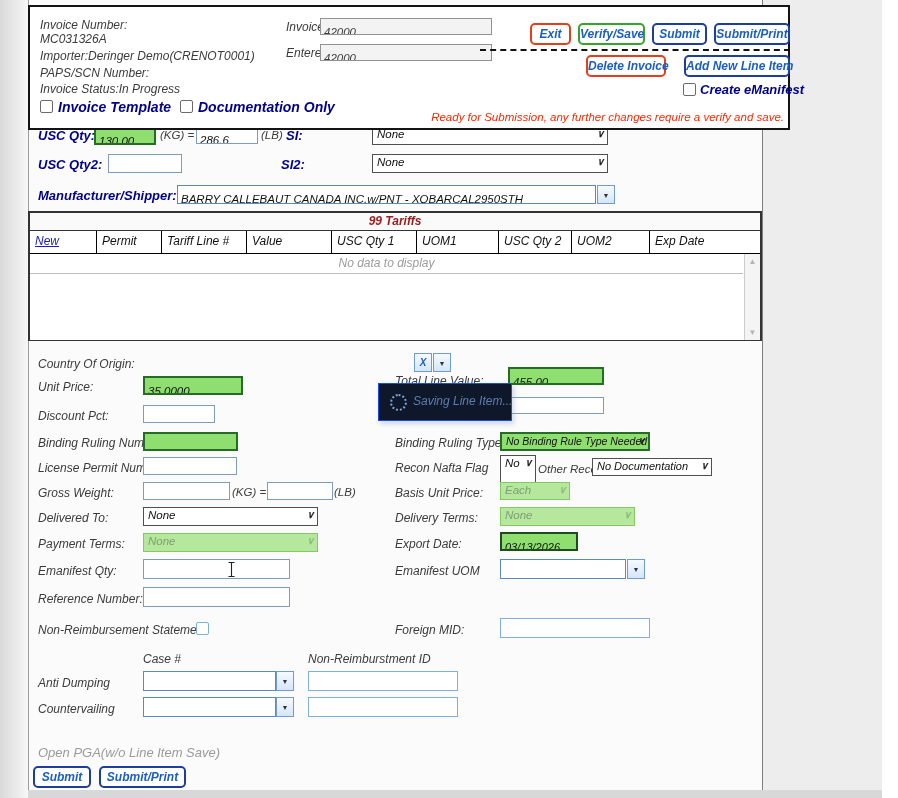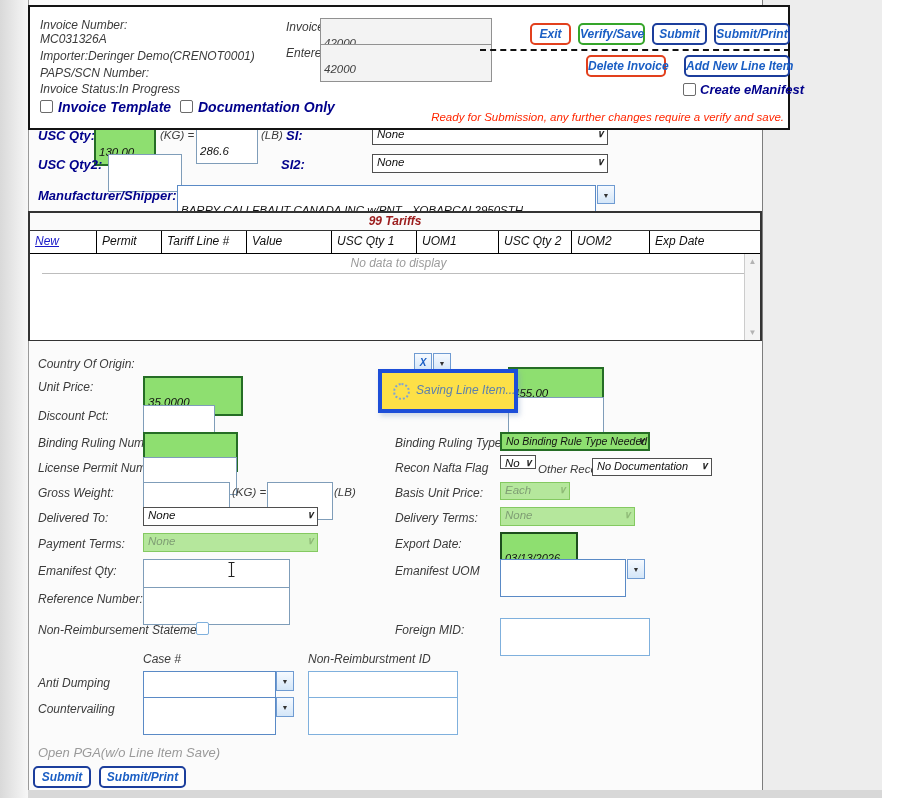--- a/index.html
+++ b/index.html
@@ -1,21 +1,21 @@
 <!DOCTYPE html>
 <html><head>
 <meta charset="utf-8">
 <style>
   html,body{margin:0;padding:0;background:#fff;font-family:"Liberation Sans",sans-serif;}
   .page{position:relative;width:898px;height:798px;background:#fff;overflow:hidden;font-style:italic;}
   .abs{position:absolute;}
   .lbl{position:absolute;font-size:12px;color:#3b3b3b;white-space:nowrap;}
   .nlbl{position:absolute;font-size:13px;font-weight:bold;color:#00008b;white-space:nowrap;}
   .fld{position:absolute;background:#fff;border:1px solid #7f9db9;font-size:11.5px;color:#111;
-       padding:18px 3px;box-sizing:border-box;white-space:nowrap;overflow:hidden;}
+       padding:7px 3px;box-sizing:border-box;white-space:nowrap;overflow:hidden;}
   .grn{background:#8edf70;border:2px solid #256d25;}
   .ro{background:#f3f3f3;border:1px solid #919191;color:#3f3f3f;}
   .sel{position:absolute;background:#fff;border:1px solid #4f4f4f;font-size:11.5px;color:#111;
        padding:1px 16px 1px 4px;box-sizing:border-box;white-space:nowrap;overflow:hidden;}
   .sel .chev{position:absolute;right:3px;top:1px;font-size:10px;font-weight:bold;color:#222;}
   .gsel{background:#8edf70;border:2px solid #256d25;font-size:10.5px;}
   .dis{background:#b5e79c;border:1px solid #84c961;color:#7f9e74;}
   .dis .chev{color:#8fba77;}
   .ddbtn{position:absolute;background:linear-gradient(#f6faff,#d4e6f8);border:1px solid #6f9bd2;
        color:#333;font-size:7px;text-align:center;box-sizing:border-box;cursor:pointer;}
@@ -29,26 +29,26 @@
   .panel{position:absolute;left:28px;top:5px;width:762px;height:125px;background:#fff;border:2px solid #141414;box-sizing:border-box;z-index:20;}
   .dash{position:absolute;border-top:2px dashed #111;}
   .redmsg{position:absolute;font-size:11.5px;color:#ff2600;white-space:nowrap;}
   
   .ttable{position:absolute;left:28px;top:211px;width:734px;height:130px;background:#fff;border:2px solid #333;box-sizing:border-box;}
   .ttitle{height:17px;text-align:center;font-size:12px;font-weight:bold;color:#9b1b1b;background:#fafafa;line-height:17px;border-bottom:1px solid #333;}
   .thead{display:flex;height:22px;border-bottom:1px solid #000;}
   .th{box-sizing:border-box;border-right:1px solid #000;font-size:12px;color:#111;padding:3px 8px 0 5px;background:#fff;white-space:nowrap;overflow:hidden;}
   .newlink{color:#1a1ac8;text-decoration:underline;cursor:pointer;}
   .tbody{position:relative;height:86px;background:#fff;}
-  .nodata{position:absolute;left:12px;top:0;width:713px;height:19px;border-bottom:1px solid #bdbdbd;
+  .nodata{position:absolute;left:0;top:0;width:713px;height:19px;border-bottom:1px solid #bdbdbd;
           text-align:center;font-size:12px;color:#9c9c9c;line-height:19px;}
   .vscroll{position:absolute;right:0;top:0;width:15px;height:86px;background:#f4f4f4;border-left:1px solid #ccc;}
   .sarrow{position:absolute;left:0;width:15px;font-size:8px;color:#b3b3b3;text-align:center;cursor:pointer;}
   
-  .popup{position:absolute;left:378px;top:369px;width:132px;height:36px;background:#fde047;border:4px solid #1d4ed8;
+  .popup{position:absolute;left:378px;top:383px;width:132px;height:36px;background:#0f172a;border:1px solid #1d4ed8;
          box-shadow:2px 3px 5px rgba(120,150,190,.35);z-index:40;}
   .spin{position:absolute;left:11px;top:10px;width:13px;height:13px;border:2px dotted #7fa3d6;border-radius:50%;}
   .ptext{position:absolute;left:34px;top:10px;font-size:12px;color:#5b7fae;white-space:nowrap;}
   .openpga{position:absolute;font-size:13px;color:#9a9a9a;white-space:nowrap;}
 </style>
 </head>
 <body>
 
 <div class="page">
 
@@ -170,21 +170,21 @@
   <div class="cb blue" style="left:196px;top:622px;"></div>
 
   <div class="lbl" style="left:395px;top:374px;">Total Line Value:</div>
   <div class="fld grn" style="left:508px;top:367px;width:96px;height:18px;">455.00</div>
   <div class="fld" style="left:508px;top:397px;width:96px;height:17px;"></div>
 
   <div class="lbl" style="left:395px;top:436px;">Binding Ruling Type:</div>
   <div class="sel gsel" style="left:500px;top:432px;width:150px;height:19px;"><span>No Binding Rule Type Needed</span><span class="chev">∨</span></div>
 
   <div class="lbl" style="left:395px;top:461px;">Recon Nafta Flag</div>
-  <div class="sel" style="left:500px;top:455px;width:36px;height:14px;padding-right:7px;"><span>No</span><span class="chev">∨</span></div>
+  <div class="sel" style="left:500px;top:455px;width:36px;height:28px;padding-right:7px;"><span>No</span><span class="chev">∨</span></div>
   <div class="lbl" style="left:538px;top:463px;font-size:11.5px;">Other Recon</div>
   <div class="sel" style="left:592px;top:458px;width:120px;height:18px;font-size:11px;"><span>No Documentation</span><span class="chev">∨</span></div>
 
   <div class="lbl" style="left:395px;top:486px;">Basis Unit Price:</div>
   <div class="sel dis" style="left:500px;top:482px;width:70px;height:18px;"><span>Each</span><span class="chev">∨</span></div>
 
   <div class="lbl" style="left:395px;top:511px;">Delivery Terms:</div>
   <div class="sel dis" style="left:500px;top:507px;width:135px;height:19px;"><span>None</span><span class="chev">∨</span></div>
 
   <div class="lbl" style="left:395px;top:537px;">Export Date:</div>

